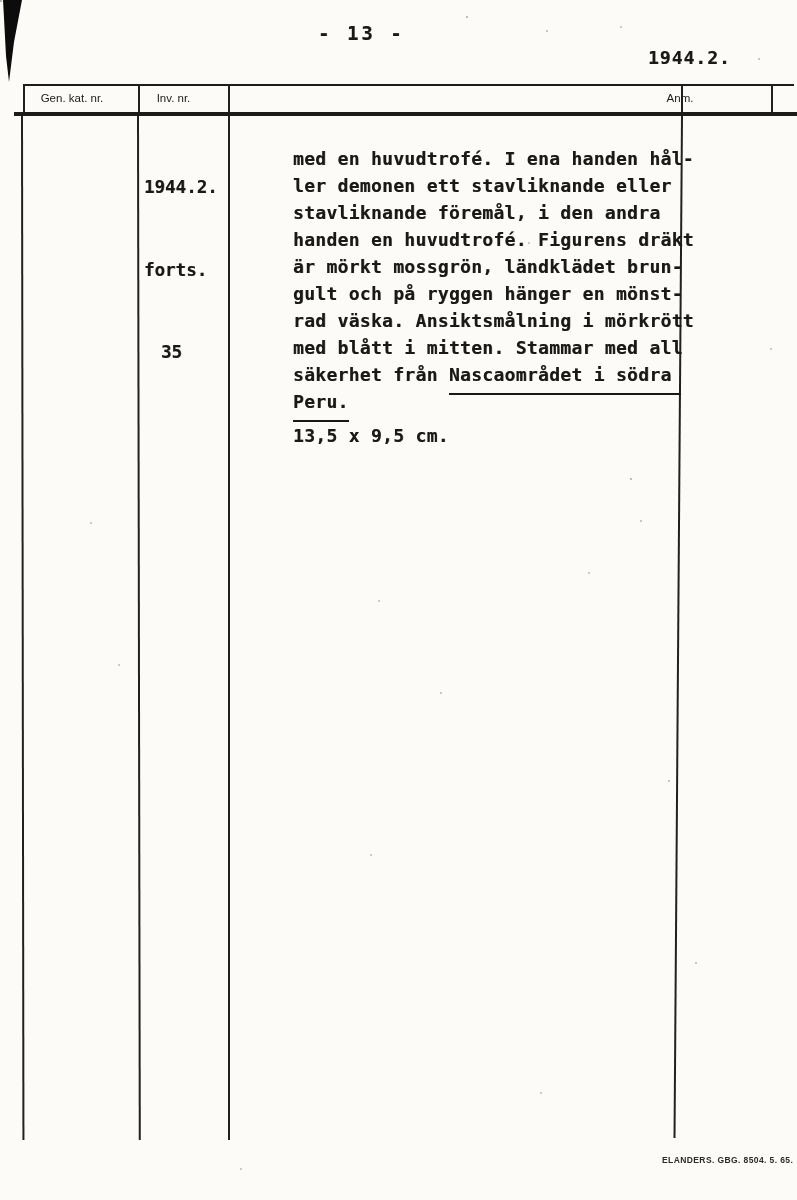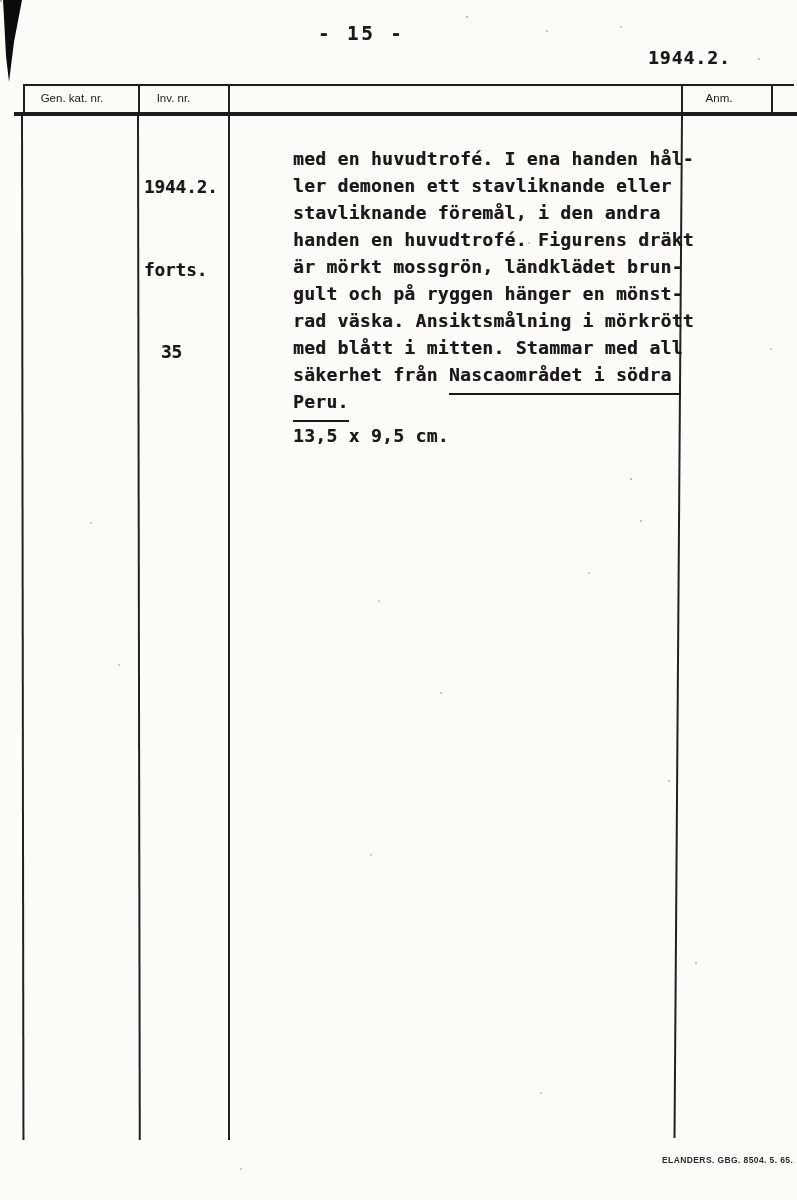--- a/index.html
+++ b/index.html
@@ -77,39 +77,39 @@
   }
 </style>
 </head>
 <body>
 
 <div class="page">
 
   <div class="wedge"></div>
   <div class="noise"></div>
 
-  <div class="pageno tw">- 15 -</div>
+  <div class="pageno tw">- 13 -</div>
   <div class="ref tw">1944.2.</div>
 
   <div class="hline" style="left:23px;top:84px;width:771px;height:1.5px;"></div>
   <div class="hline" style="left:14px;top:112px;width:783px;height:3.5px;"></div>
   <div class="vline" style="left:23px;top:84px;height:28px;"></div>
   <div class="vline" style="left:138px;top:84px;height:28px;"></div>
   <div class="vline" style="left:228px;top:84px;height:28px;"></div>
   <div class="vline" style="left:681px;top:84px;height:28px;"></div>
   <div class="vline" style="left:771px;top:84px;height:28px;"></div>
 
   <div class="vline" style="left:21px;top:116px;height:1024px;transform:rotate(-0.08deg);transform-origin:top;"></div>
   <div class="vline" style="left:137px;top:116px;height:1024px;transform:rotate(-0.1deg);transform-origin:top;"></div>
   <div class="vline" style="left:228px;top:116px;height:1024px;"></div>
   <div class="vline" style="left:681px;top:116px;height:1022px;transform:rotate(0.42deg);transform-origin:top;"></div>
 
   <div class="colhead" style="left:23px;width:98px;">Gen. kat. nr.</div>
   <div class="colhead" style="left:138px;width:71px;">Inv. nr.</div>
-  <div class="colhead" style="left:681px;width:76px;">Anm.</div>
+  <div class="colhead" style="left:642px;width:76px;">Anm.</div>
 
   <div class="invblock tw">
     <div>1944.2.</div>
     <div>forts.</div>
     <div class="indent">35</div>
   </div>
 
   <div class="desc tw">
     <div id="desc-lines">
         <div class="tline">med en huvudtrofé. I ena handen hål-</div>

